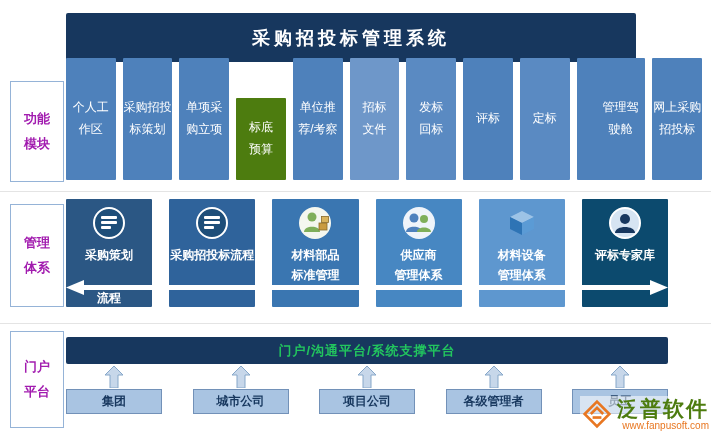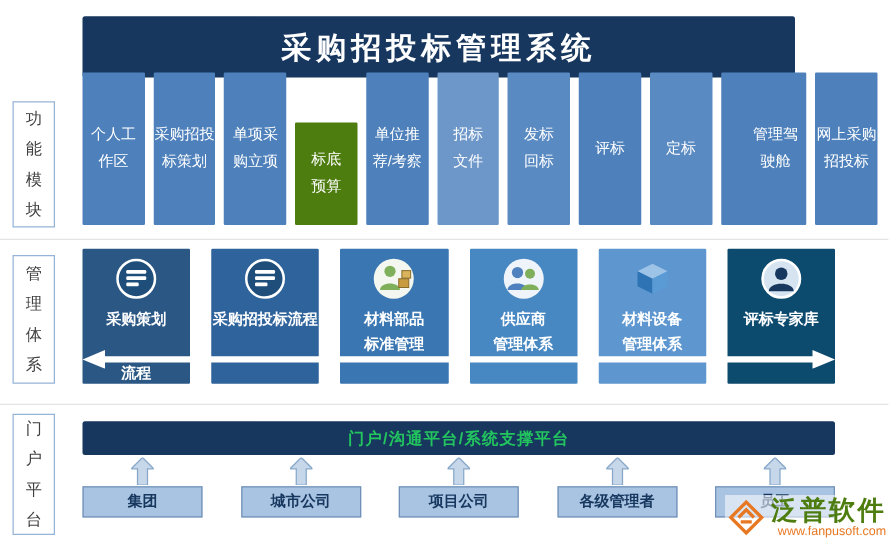--- a/index.html
+++ b/index.html
@@ -1,25 +1,25 @@
 <!DOCTYPE html>
 <html><head>
 <meta charset="utf-8">
 <style>
   * { margin:0; padding:0; box-sizing:border-box; }
   html,body { background:#fff; }
   body { font-family:"Liberation Sans","DejaVu Sans",sans-serif; }
   .canvas { position:relative; width:711px; height:443px; background:#fff; overflow:hidden; }
 
   .header { position:absolute; left:66px; top:13px; width:570px; height:49px;
-    color:#fff; font-size:24px; font-weight:bold; letter-spacing:4px;
+    color:#fff; font-size:18px; font-weight:bold; letter-spacing:4px;
     display:flex; align-items:center; justify-content:center; border-radius:2px; }
 
-  .side-label { position:absolute; left:10px; width:34px; border:1px solid #95B3D7;
-    background:#fff; color:#404040; font-size:13px; font-weight:normal; line-height:1.85;
+  .side-label { position:absolute; left:10px; width:54px; border:1px solid #95B3D7;
+    background:#fff; color:#a21caf; font-size:13px; font-weight:bold; line-height:1.85;
     display:flex; align-items:center; justify-content:center; text-align:center;
     word-break:break-all; padding:2px 9px; }
   #side1 { top:81px;  height:101px; }
   #side2 { top:204px; height:103px; }
   #side3 { top:331px; height:97px; }
 
   .divider { position:absolute; left:0; width:711px; height:1px; background:#E4E4E4; }
 
   .row1 { position:absolute; left:66px; top:58px; width:636px; height:122px; display:flex; gap:7px; }
   .mod { flex:1; color:#fff; font-size:12px; line-height:1.8; display:flex;

